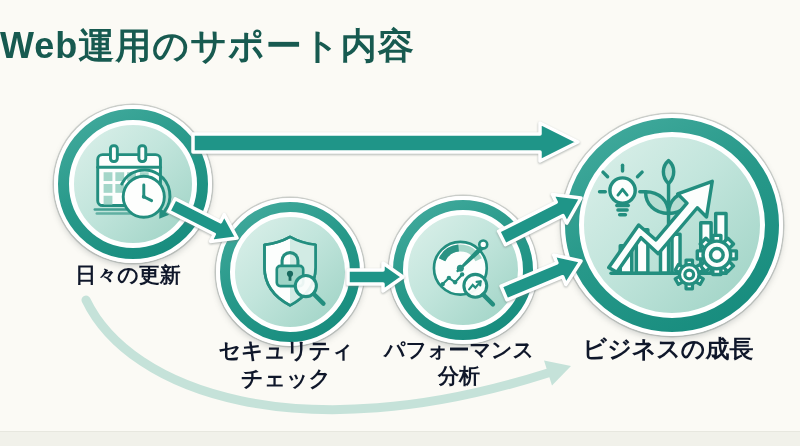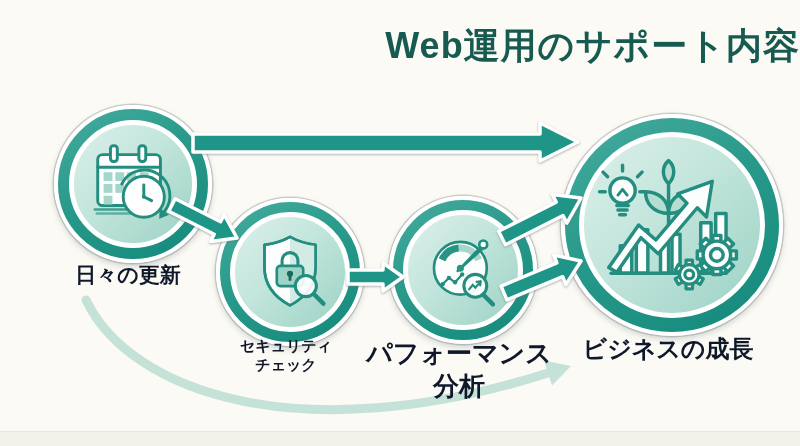--- a/index.html
+++ b/index.html
@@ -6,21 +6,21 @@
   body{
     width:800px;height:446px;position:relative;overflow:hidden;
     background:#fbfaf5;
     font-family:"Liberation Sans","DejaVu Sans",sans-serif;
   }
   .bottom-band{
     position:absolute;left:0;right:0;bottom:0;height:14px;
     background:#f1f1ea;border-top:1px solid #e7e7df;
   }
   .page-title{
-    position:absolute;top:22px;left:0;width:800px;text-align:right;
+    position:absolute;top:22px;left:0;width:800px;text-align:left;
     font-size:36px;font-weight:bold;color:#175a50;letter-spacing:1px;
   }
   .layer{position:absolute;left:0;top:0;width:800px;height:446px;}
   .circle{
     position:absolute;border-radius:50%;
     background:linear-gradient(150deg,#46ada0 0%,#28998a 45%,#13897b 100%);
     border:4px solid #ffffff;
     box-shadow:0 3px 6px rgba(100,110,110,.30),0 0 0 1.5px rgba(150,160,158,.45);
     display:flex;align-items:center;justify-content:center;
   }
@@ -28,22 +28,22 @@
     border-radius:50%;
     background:linear-gradient(135deg,#dcf0ea 0%,#c2e5dc 45%,#9dd2c4 100%);
     border:5px solid #ffffff;
     display:flex;align-items:center;justify-content:center;
   }
   .step-label{
     position:absolute;font-weight:bold;color:#0f172a;text-align:center;
     white-space:pre-line;line-height:1.25;
   }
   #label-1{left:28px;top:262px;width:200px;font-size:21px;}
-  #label-2{left:186px;top:337px;width:200px;font-size:15px;}
-  #label-3{left:359px;top:337px;width:200px;font-size:26px;}
+  #label-2{left:186px;top:337px;width:200px;font-size:22px;}
+  #label-3{left:359px;top:337px;width:200px;font-size:21px;}
   #label-4{left:546px;top:334px;width:244px;font-size:24px;text-align:center;}
   #circle-1{left:54px;top:105px;width:150px;height:150px;}
   #circle-1 .circle-inner{width:118px;height:118px;}
   #circle-2{left:216px;top:198px;width:140px;height:140px;}
   #circle-2 .circle-inner{width:110px;height:110px;}
   #circle-3{left:389px;top:196px;width:140px;height:140px;}
   #circle-3 .circle-inner{width:110px;height:110px;}
   #circle-4{left:561px;top:114px;width:214px;height:214px;}
   #circle-4 .circle-inner{width:176px;height:176px;}
   .flow-arrow{filter:drop-shadow(0 1px 1px rgba(110,120,118,.55));}

